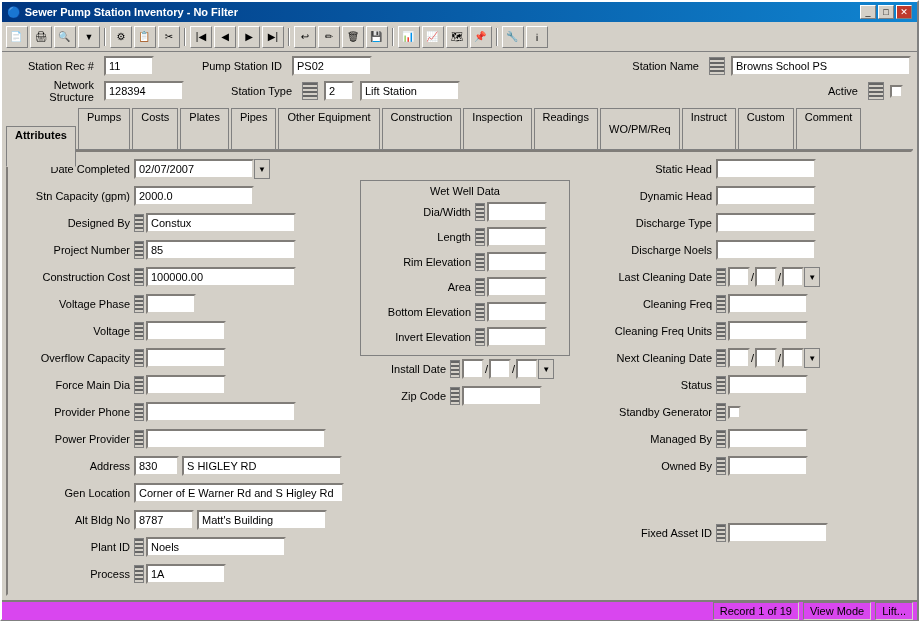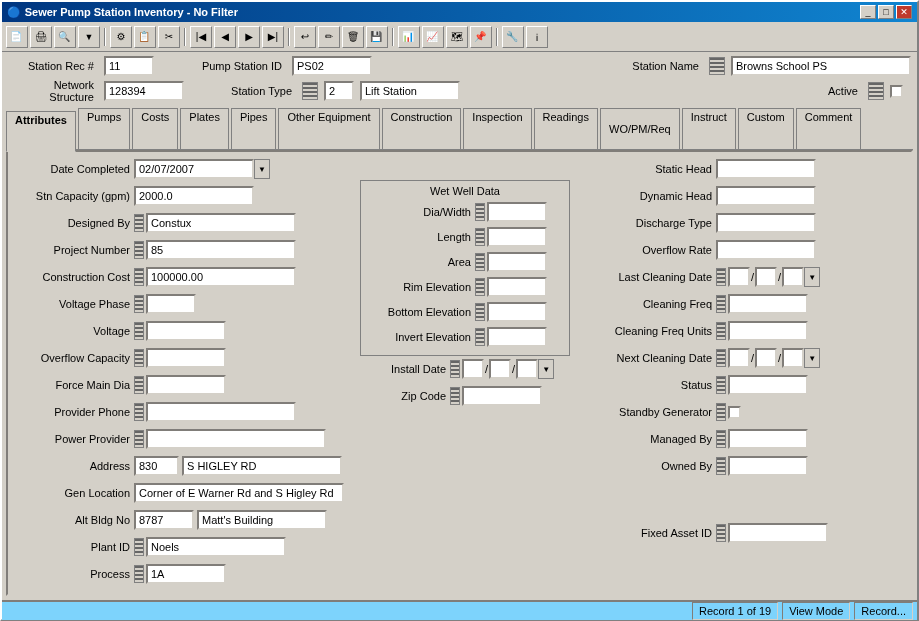--- a/index.html
+++ b/index.html
@@ -11,32 +11,32 @@
     .title-bar-text { font-size: 11px; font-weight: bold; display: flex; align-items: center; gap: 4px; }
     .title-bar-controls { display: flex; gap: 2px; }
     .title-btn { width: 16px; height: 14px; border: 1px solid #fff; border-right-color: #808080; border-bottom-color: #808080; background: #d4d0c8; color: black; font-size: 9px; display: flex; align-items: center; justify-content: center; cursor: pointer; }
     
     .toolbar { background: #d4d0c8; border-bottom: 1px solid #808080; padding: 2px 4px; display: flex; align-items: center; gap: 2px; flex-wrap: wrap; min-height: 30px; }
     .tb-btn { width: 22px; height: 22px; border: 1px solid #fff; border-right-color: #808080; border-bottom-color: #808080; background: #d4d0c8; display: flex; align-items: center; justify-content: center; cursor: pointer; font-size: 10px; }
     .tb-separator { width: 2px; height: 18px; border-left: 1px solid #808080; border-right: 1px solid #fff; margin: 0 2px; }
     
     .main-content { flex: 1; padding: 4px; display: flex; flex-direction: column; }
     .tab { padding: 2px 10px; border: 1px solid #808080; border-bottom: none; background: #d4d0c8; cursor: pointer; margin-right: 2px; font-size: 11px; }
-    .tab.active { background: #d4d0c8; border-bottom: 1px solid #d4d0c8; position: relative; top: 3px; font-weight: bold; }
+    .tab.active { background: #d4d0c8; border-bottom: 1px solid #d4d0c8; position: relative; top: 18px; font-weight: bold; }
     
     .form-row { display: flex; align-items: center; margin-bottom: 3px; height: 22px; }
     .lbl { text-align: right; font-size: 11px; padding-right: 4px; }
     .lbl-left { width: 120px; }
     .lbl-right { width: 130px; }
     
     .inp { border: 2px inset #d4d0c8; background: white; height: 20px; padding: 1px 3px; font-size: 11px; }
     .inp-sm { width: 60px; }
     .inp-md { width: 120px; }
     
-    .status-bar { background: #7dd3fc; border-top: 2px inset #d4d0c8; height: 22px; display: flex; align-items: center; padding: 0 4px; gap: 4px; }
+    .status-bar { background: #d946ef; border-top: 2px inset #d4d0c8; height: 22px; display: flex; align-items: center; padding: 0 4px; gap: 4px; }
     .status-panel { border: 1px inset #d4d0c8; padding: 1px 6px; height: 18px; font-size: 11px; display: flex; align-items: center; }
     
     .checkbox { width: 13px; height: 13px; border: 2px inset #d4d0c8; background: white; display: inline-block; }
   </style>
 </head>
 <body>
 
 <div class="window">
 
   <div class="title-bar">
@@ -234,27 +234,27 @@
             <input class="inp" style="width: 60px;" readonly="">
           </div>
 
           <div class="form-row">
             <span class="lbl" style="width:110px;text-align:right;">Length</span>
             <span style="display:inline-block;width:10px;height:18px;background:repeating-linear-gradient(to bottom,#666 0,#666 2px,#d4d0c8 2px,#d4d0c8 4px);border:1px solid #808080;margin-right:2px;"></span>
             <input class="inp" style="width: 60px;" readonly="">
           </div>
 
           <div class="form-row">
+            <span class="lbl" style="width:110px;text-align:right;">Rim Elevation</span>
+            <span style="display:inline-block;width:10px;height:18px;background:repeating-linear-gradient(to bottom,#666 0,#666 2px,#d4d0c8 2px,#d4d0c8 4px);border:1px solid #808080;margin-right:2px;"></span>
+            <input class="inp" style="width: 60px;" readonly="">
+          </div>
+
+          <div class="form-row">
             <span class="lbl" style="width:110px;text-align:right;">Area</span>
-            <span style="display:inline-block;width:10px;height:18px;background:repeating-linear-gradient(to bottom,#666 0,#666 2px,#d4d0c8 2px,#d4d0c8 4px);border:1px solid #808080;margin-right:2px;"></span>
-            <input class="inp" style="width: 60px;" readonly="">
-          </div>
-
-          <div class="form-row">
-            <span class="lbl" style="width:110px;text-align:right;">Rim Elevation</span>
             <span style="display:inline-block;width:10px;height:18px;background:repeating-linear-gradient(to bottom,#666 0,#666 2px,#d4d0c8 2px,#d4d0c8 4px);border:1px solid #808080;margin-right:2px;"></span>
             <input class="inp" style="width: 60px;" readonly="">
           </div>
 
           <div class="form-row">
             <span class="lbl" style="width:110px;text-align:right;">Bottom Elevation</span>
             <span style="display:inline-block;width:10px;height:18px;background:repeating-linear-gradient(to bottom,#666 0,#666 2px,#d4d0c8 2px,#d4d0c8 4px);border:1px solid #808080;margin-right:2px;"></span>
             <input class="inp" style="width: 60px;" readonly="">
           </div>
 
@@ -294,21 +294,21 @@
           <span class="lbl lbl-right" style="width:140px;text-align:right;">Dynamic Head</span>
           <input class="inp" style="width: 100px;" readonly="">
         </div>
 
         <div class="form-row">
           <span class="lbl lbl-right" style="width:140px;text-align:right;">Discharge Type</span>
           <input class="inp" style="width: 100px;" readonly="">
         </div>
 
         <div class="form-row">
-          <span class="lbl lbl-right" style="width:140px;text-align:right;">Overflow Rate</span>
+          <span class="lbl lbl-right" style="width:140px;text-align:right;">Discharge Noels</span>
           <input class="inp" style="width: 100px;" readonly="">
         </div>
 
         <div class="form-row">
           <span class="lbl lbl-right" style="width:140px;text-align:right;">Last Cleaning Date</span>
           <span style="display:inline-block;width:10px;height:18px;background:repeating-linear-gradient(to bottom,#666 0,#666 2px,#d4d0c8 2px,#d4d0c8 4px);border:1px solid #808080;margin-right:2px;"></span>
           <input class="inp" style="width: 22px;" readonly="">
           <span style="font-size:11px;padding:0 1px;">/</span>
           <input class="inp" style="width: 22px;" readonly="">
           <span style="font-size:11px;padding:0 1px;">/</span>
@@ -369,15 +369,15 @@
           <input class="inp" style="width: 100px;" readonly="">
         </div>
       </div>
     </div>
   </div>
 
   <div class="status-bar">
     <div style="flex:1;"></div>
     <div class="status-panel">Record 1 of 19</div>
     <div class="status-panel">View Mode</div>
-    <div class="status-panel">Record...</div>
+    <div class="status-panel">Lift...</div>
   </div>
 </div>
 
 </body></html>

